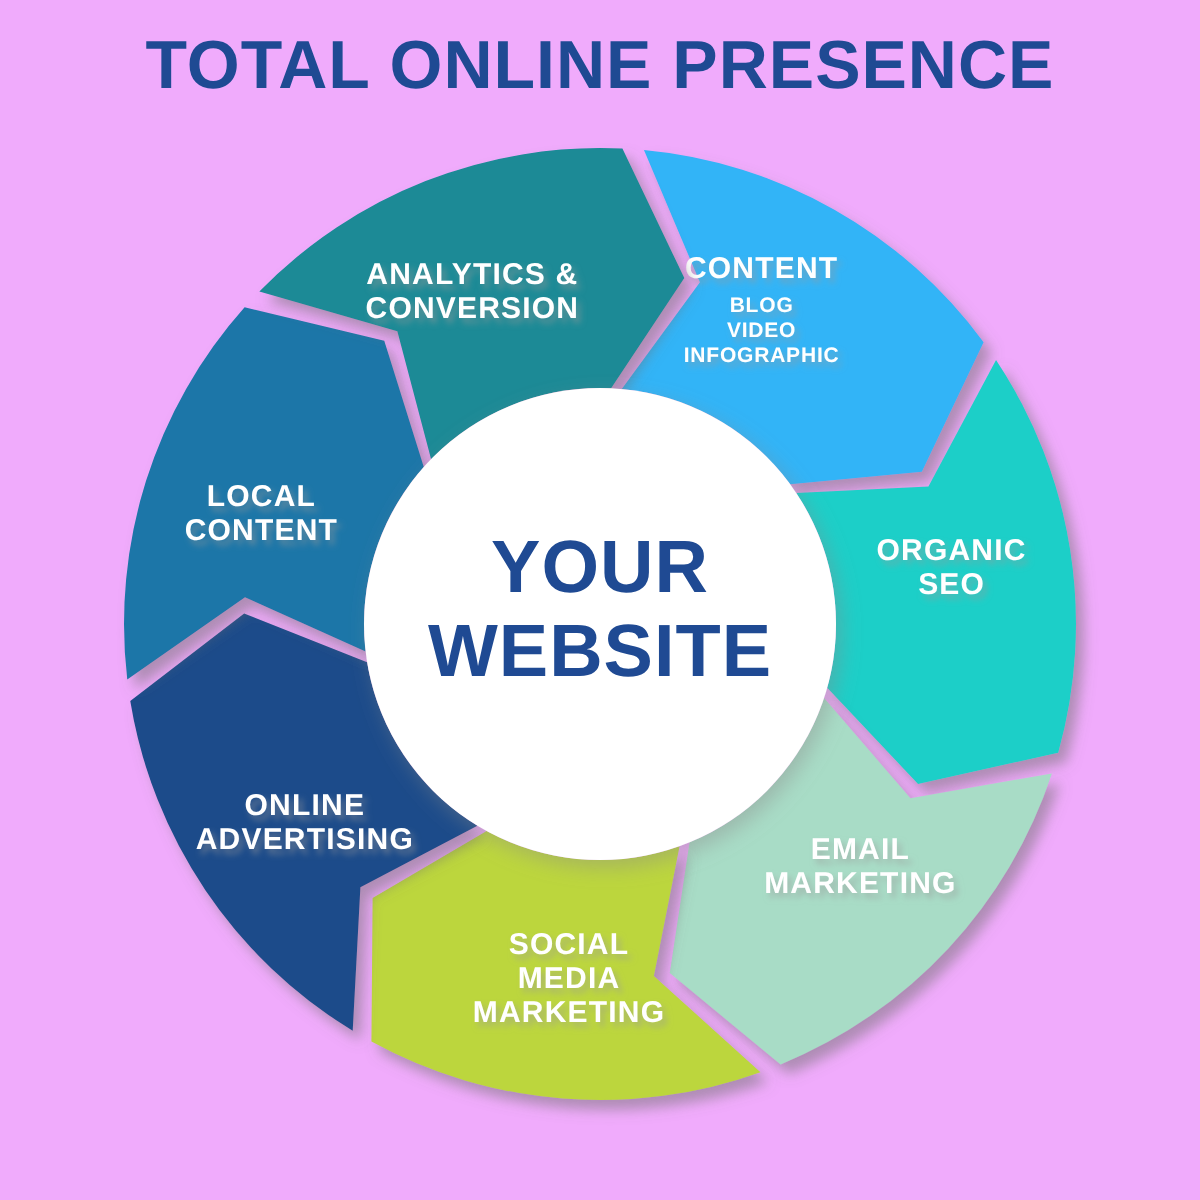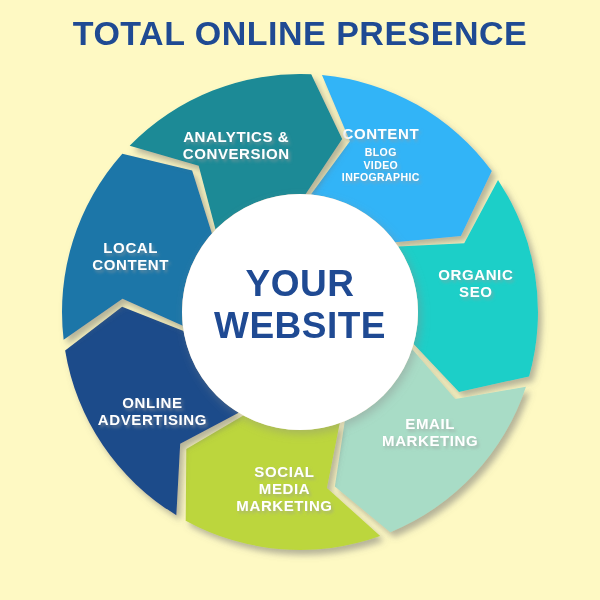--- a/index.html
+++ b/index.html
@@ -11,21 +11,21 @@
     width: 600px;
     height: 600px;
     overflow: hidden;
     font-family: "Liberation Sans", sans-serif;
     position: relative;
   }
   #page {
     position: relative;
     width: 600px;
     height: 600px;
-    background: #fef9c3;
+    background: #f0abfc;
   }
   #page-title {
     position: absolute;
     top: 14px;
     left: 0;
     width: 600px;
     text-align: center;
     font-family: "Liberation Sans", sans-serif;
     font-weight: bold;
     font-size: 34px;

